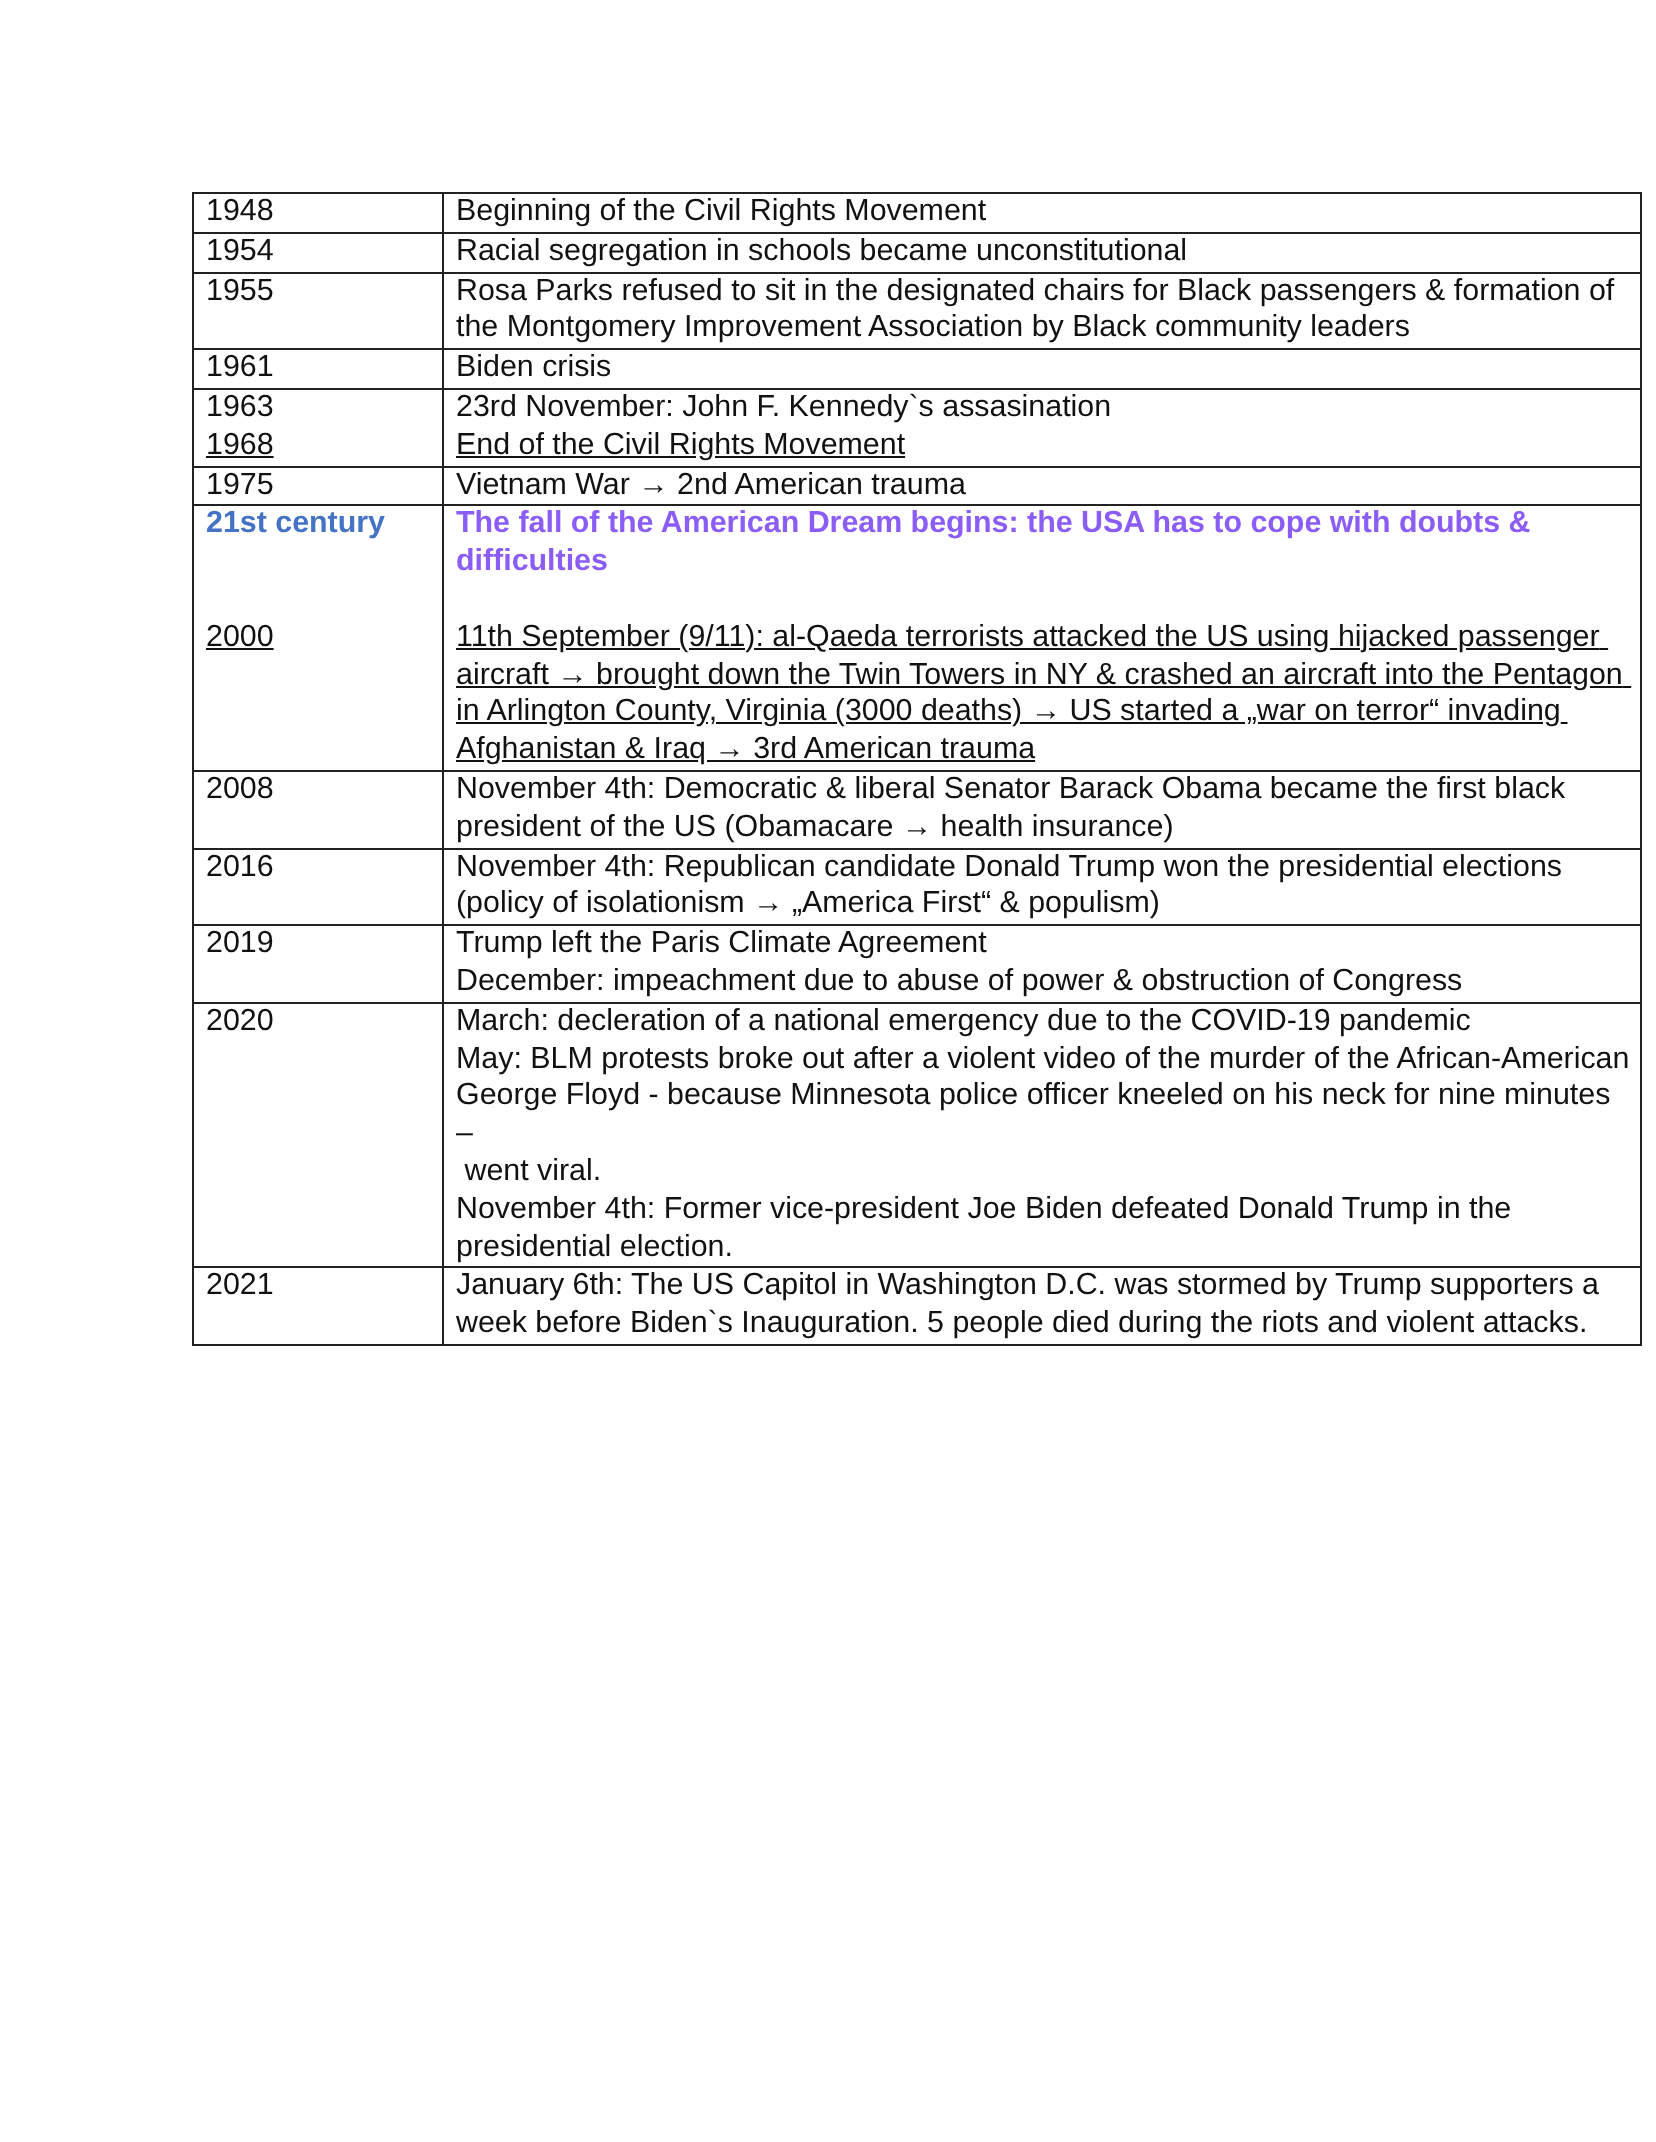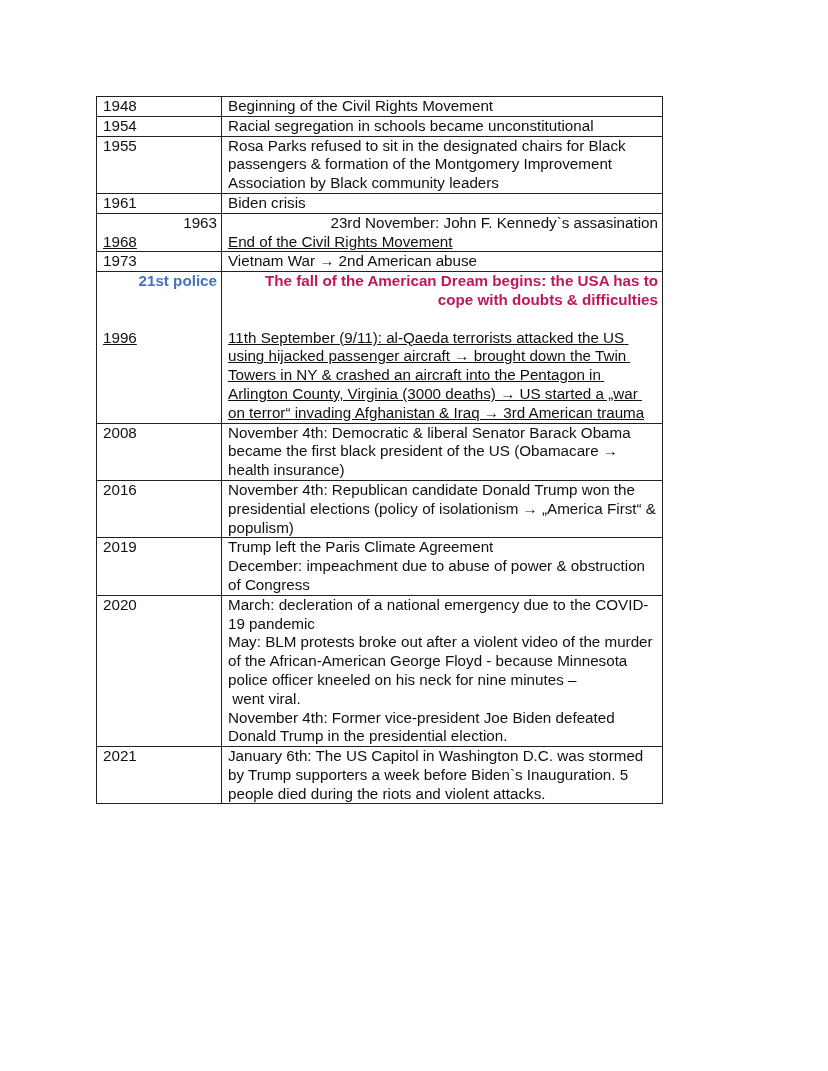--- a/index.html
+++ b/index.html
@@ -1,31 +1,31 @@
 <!DOCTYPE html>
 <html><head>
 <meta charset="utf-8">
 <style>
   html, body { margin: 0; padding: 0; background: #ffffff; }
   body { width: 828px; height: 1071px; position: relative; overflow: hidden; }
   .timeline {
-    position: absolute; left: 96px; top: 96px; width: 567px;
+    position: absolute; left: 96px; top: 96px; width: 725px;
     border-collapse: collapse;
     font-family: "Liberation Sans", sans-serif;
     font-size: 15.2px; line-height: 18.8px; color: #111111;
     table-layout: fixed;
   }
   .timeline td {
     border: 1px solid #222222;
     padding: 0 4px 0 6px;
     vertical-align: top;
   }
   .timeline col.year { width: 125px; }
   .timeline .line { display: block; white-space: pre-wrap; }
-  .timeline .nob td { border-bottom: none; text-align: right; }
+  .timeline .nob td { border-bottom: none; }
   .timeline .not td { border-top: none; text-decoration: underline; }
   .heading { color: #4472C4; font-weight: bold; }
   .spacer { display: block; height: 18.8px; }
 </style>
 </head>
 <body>
 
 <table class="timeline">
   <colgroup>
       <col class="year">
@@ -62,34 +62,34 @@
           <span class="line">23rd November: John F. Kennedy`s assasination</span>
         </td>
     </tr>
     <tr class="not">
       <td>1968</td>
       <td>
           <span class="line">End of the Civil Rights Movement</span>
         </td>
     </tr>
     <tr>
-      <td>1973</td>
+      <td>1975</td>
       <td>
-          <span class="line">Vietnam War → 2nd American abuse</span>
+          <span class="line">Vietnam War → 2nd American trauma</span>
         </td>
     </tr>
     <tr class="nob">
-      <td class="heading" style="color: rgb(68, 114, 196);">21st police</td>
-      <td class="heading" style="color: #be185d;">
+      <td class="heading" style="color: rgb(68, 114, 196);">21st century</td>
+      <td class="heading" style="color: #8b5cf6;">
           <span class="line">The fall of the American Dream begins: the USA has to cope with doubts &amp; difficulties</span>
           <span class="spacer"></span>
         </td>
     </tr>
     <tr class="not">
-      <td>1996</td>
+      <td>2000</td>
       <td>
           <span class="line">11th September (9/11): al-Qaeda terrorists attacked the US using hijacked passenger aircraft → brought down the Twin Towers in NY &amp; crashed an aircraft into the Pentagon in Arlington County, Virginia (3000 deaths) → US started a „war on terror“ invading Afghanistan &amp; Iraq → 3rd American trauma</span>
         </td>
     </tr>
     <tr>
       <td>2008</td>
       <td>
           <span class="line">November 4th: Democratic &amp; liberal Senator Barack Obama became the first black president of the US (Obamacare → health insurance)</span>
         </td>
     </tr>

